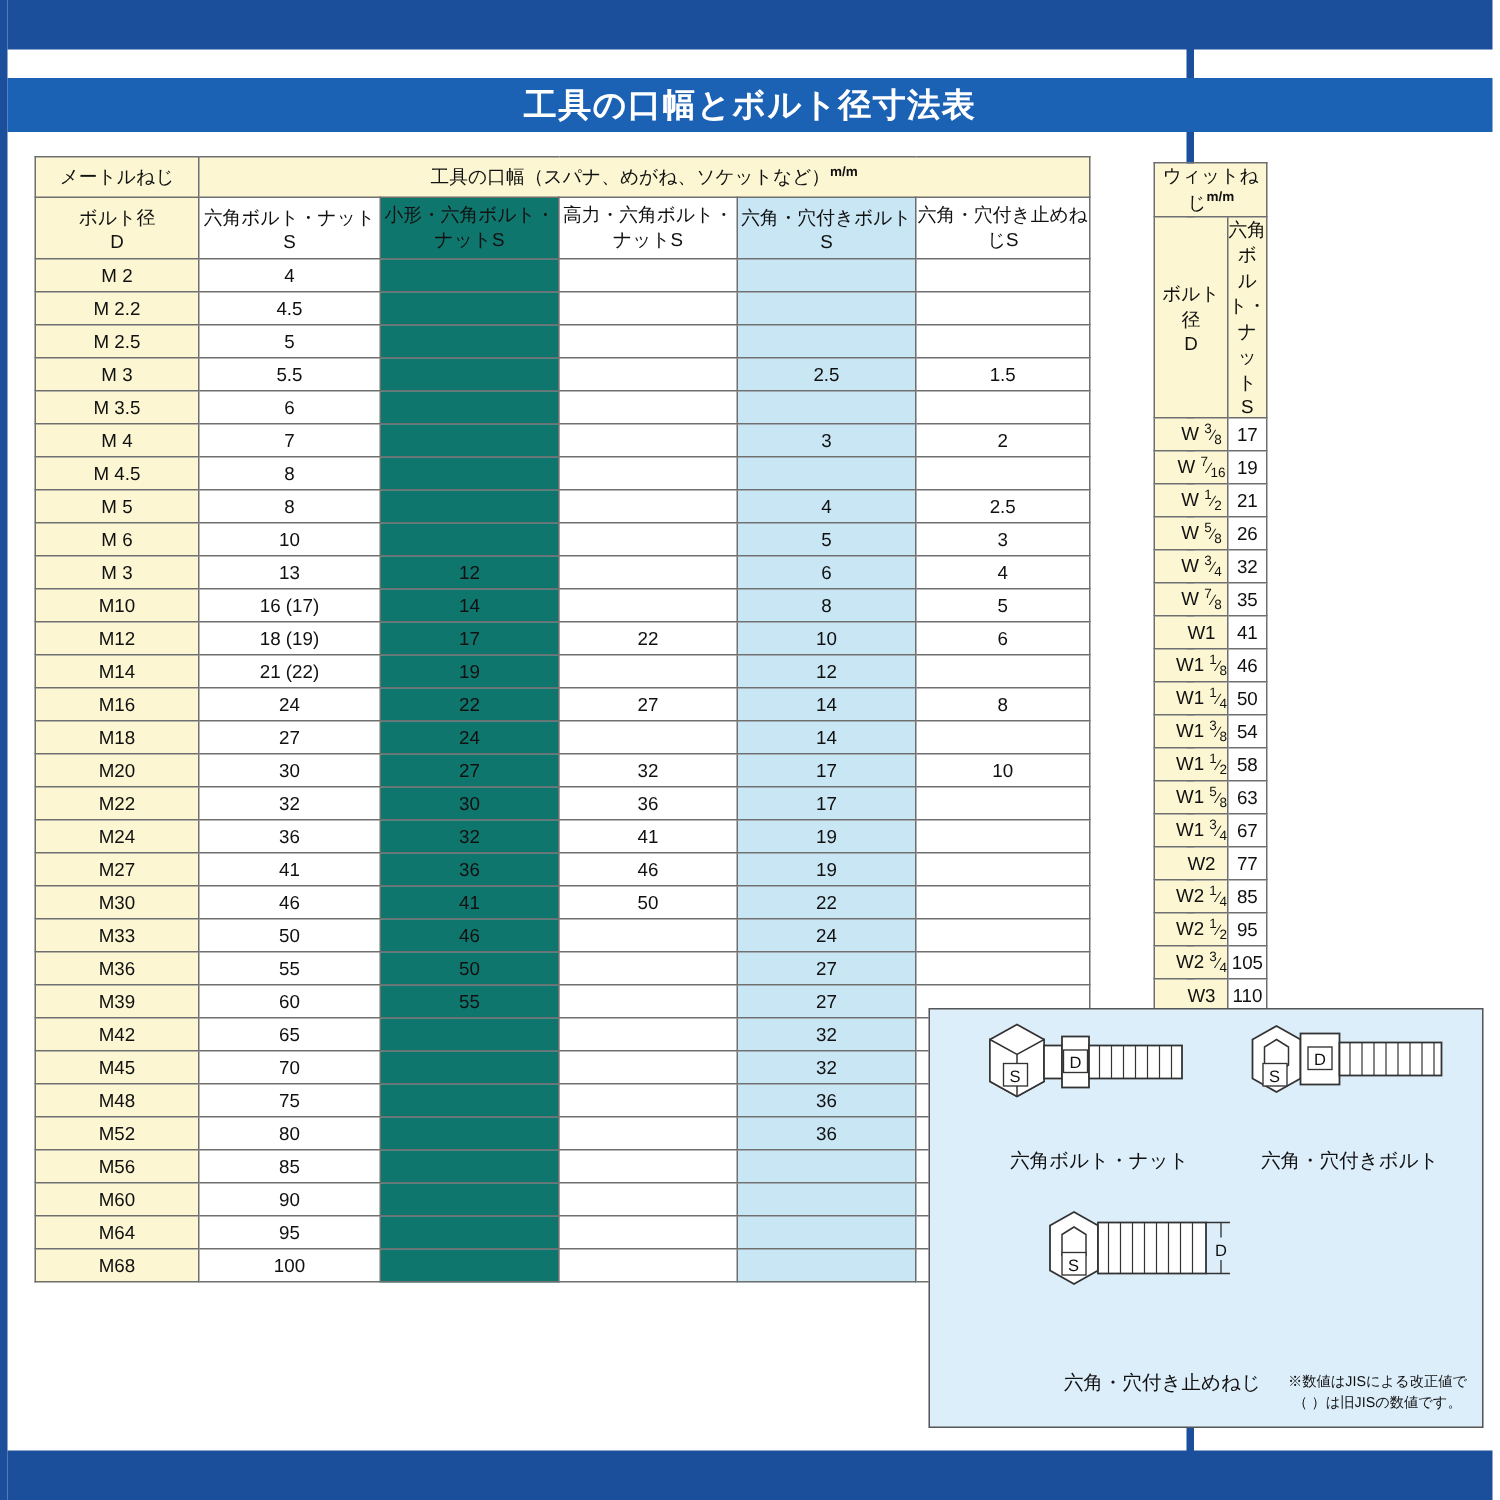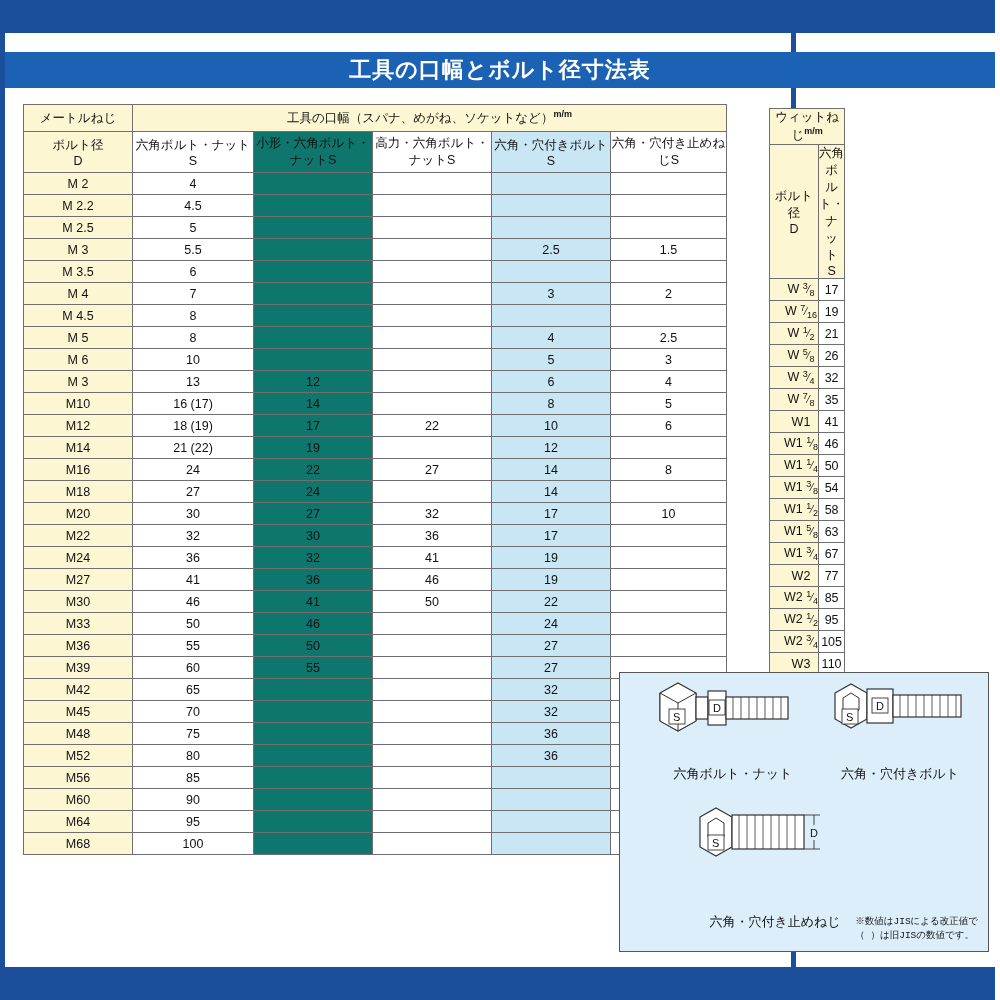--- a/index.html
+++ b/index.html
@@ -79,21 +79,21 @@
   .frac sub{font-size:9px;}
   
   .diagram{
     position:absolute;left:614px;top:672px;width:368px;height:278px;
     border:1px solid #555;background:#ddeefb;
   }
   .dgcap{
     position:absolute;font-size:13px;color:#111;text-align:center;
   }
   .note{
-    position:absolute;right:10px;bottom:8px;font-size:9.5px;color:#111;line-height:1.45;text-align:left;font-family:Liberation Mono, monospace;
+    position:absolute;right:10px;bottom:8px;font-size:9.5px;color:#111;line-height:1.45;text-align:center;
   }
   svg{display:block;}
 </style>
 </head>
 <body>
 
 <div class="page">
 
   <div class="topbar"></div>
   <div class="botbar"></div>

